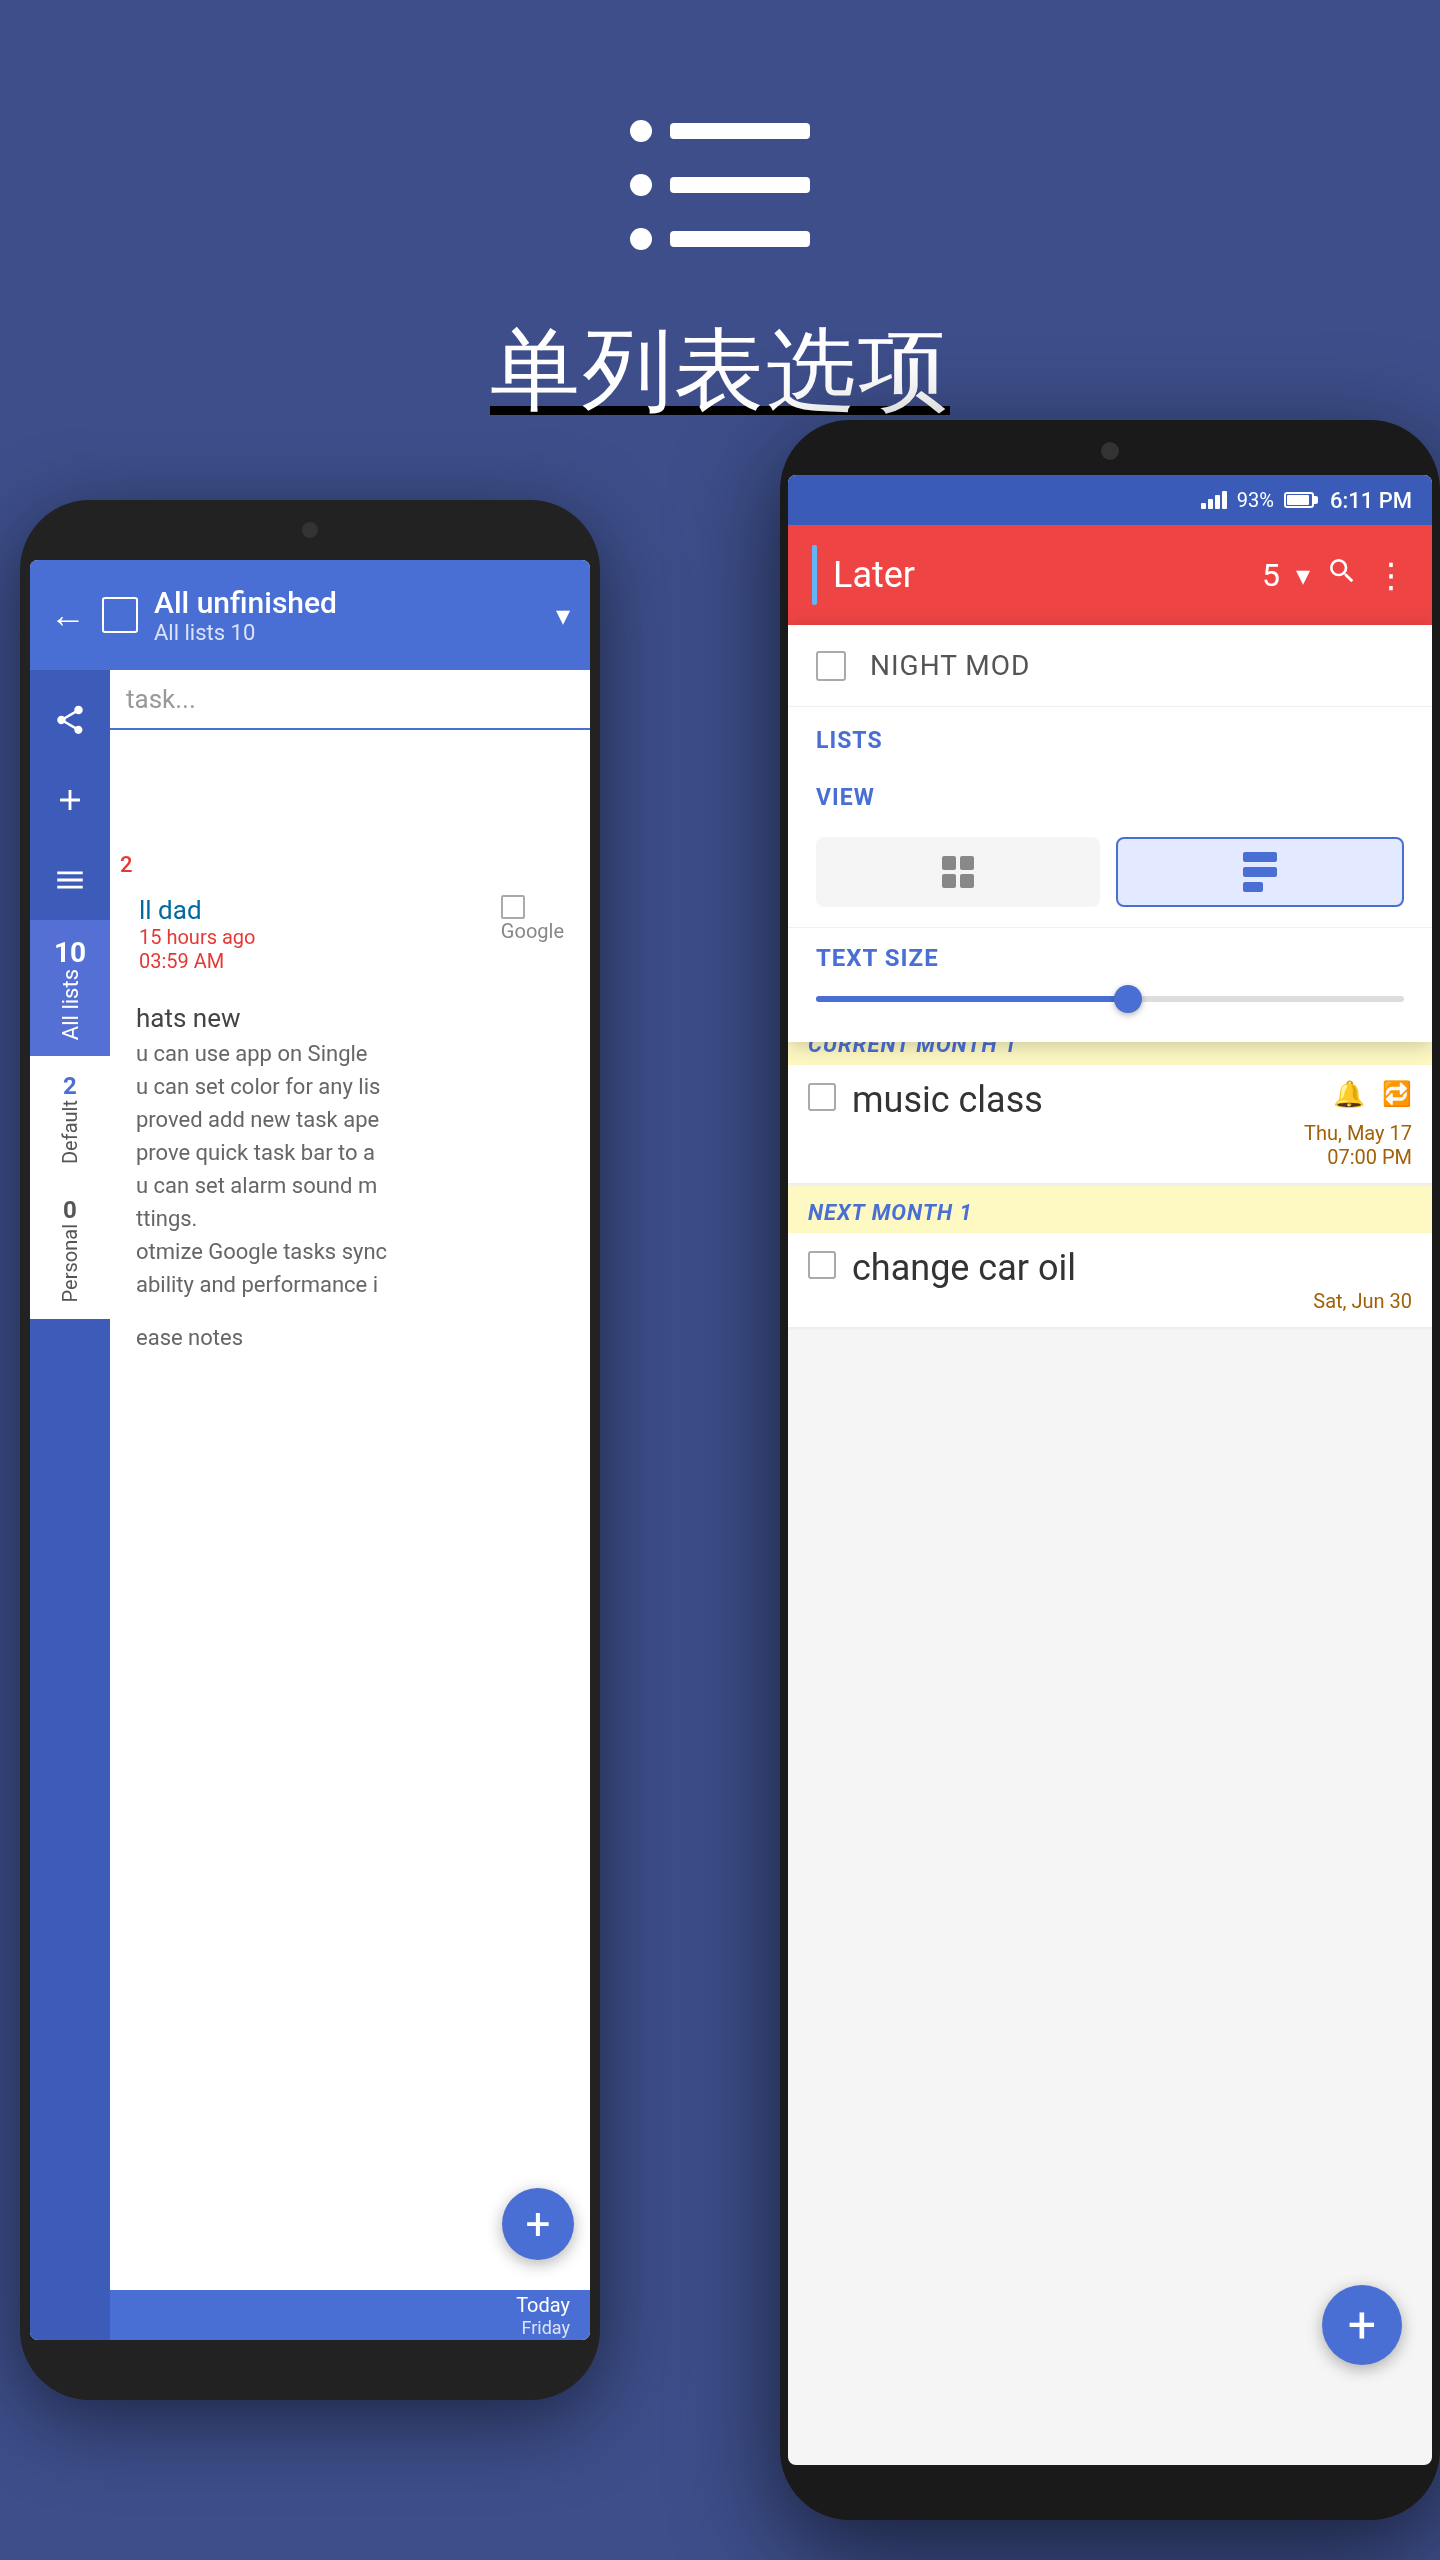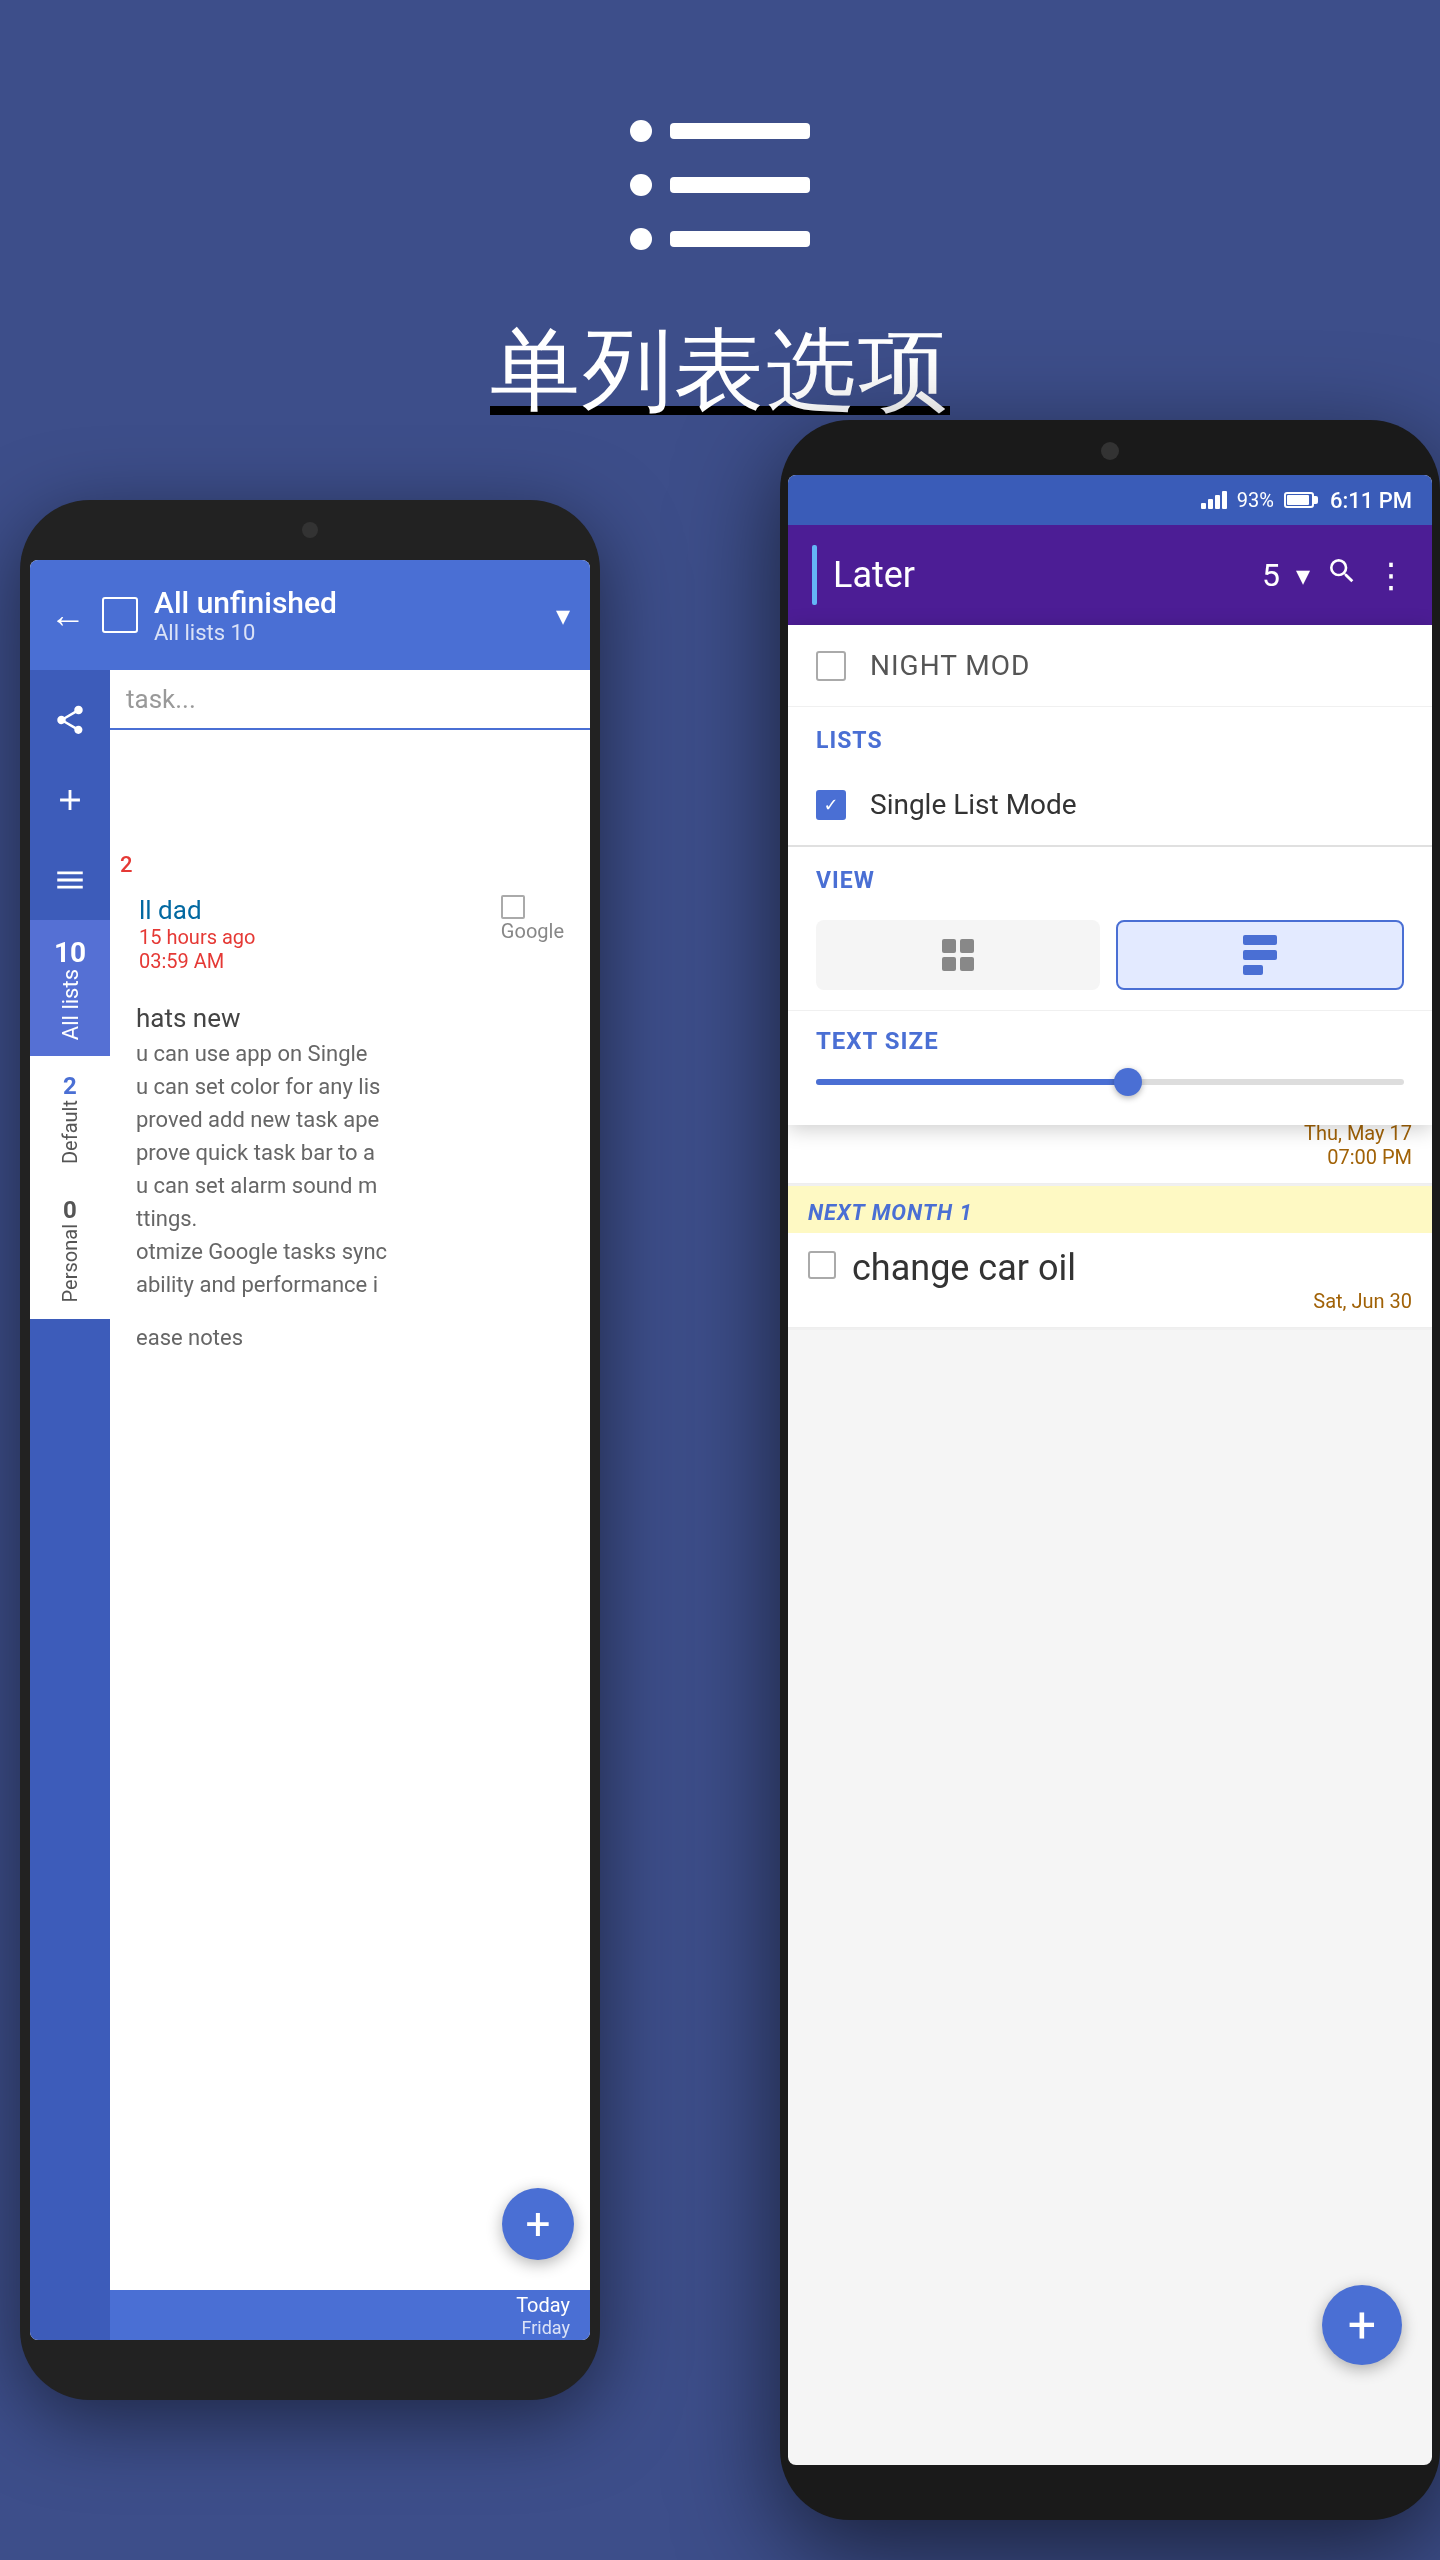--- a/index.html
+++ b/index.html
@@ -320,21 +320,21 @@
 
     .status-time {
       color: white;
       font-size: 22px;
       font-weight: 500;
       margin-left: 6px;
     }
 
     
     .app-toolbar {
-      background: #4c1d95;
+      background: #ef4444;
       height: 100px;
       display: flex;
       align-items: center;
       padding: 0 24px;
       gap: 16px;
     }
 
     .toolbar-accent-bar {
       width: 5px;
       height: 60px;
@@ -886,24 +886,20 @@
 
       <div class="dropdown-overlay">
 
         <div class="dropdown-item">
           <div class="dropdown-checkbox"></div>
           <span class="night-mod-text">NIGHT MOD</span>
         </div>
 
         <div class="dropdown-section-title">LISTS</div>
 
-        <div class="dropdown-item" style="border-bottom:2px solid #e0e0e0;">
-          <div class="dropdown-checkbox checked"></div>
-          <span class="dropdown-label">Single List Mode</span>
-        </div>
 
         <div class="dropdown-section-title">VIEW</div>
 
         <div class="dropdown-view-options">
 
           <div class="view-option">
             <div class="view-grid-icon">
               <div class="view-grid-cell"></div>
               <div class="view-grid-cell"></div>
               <div class="view-grid-cell"></div>

